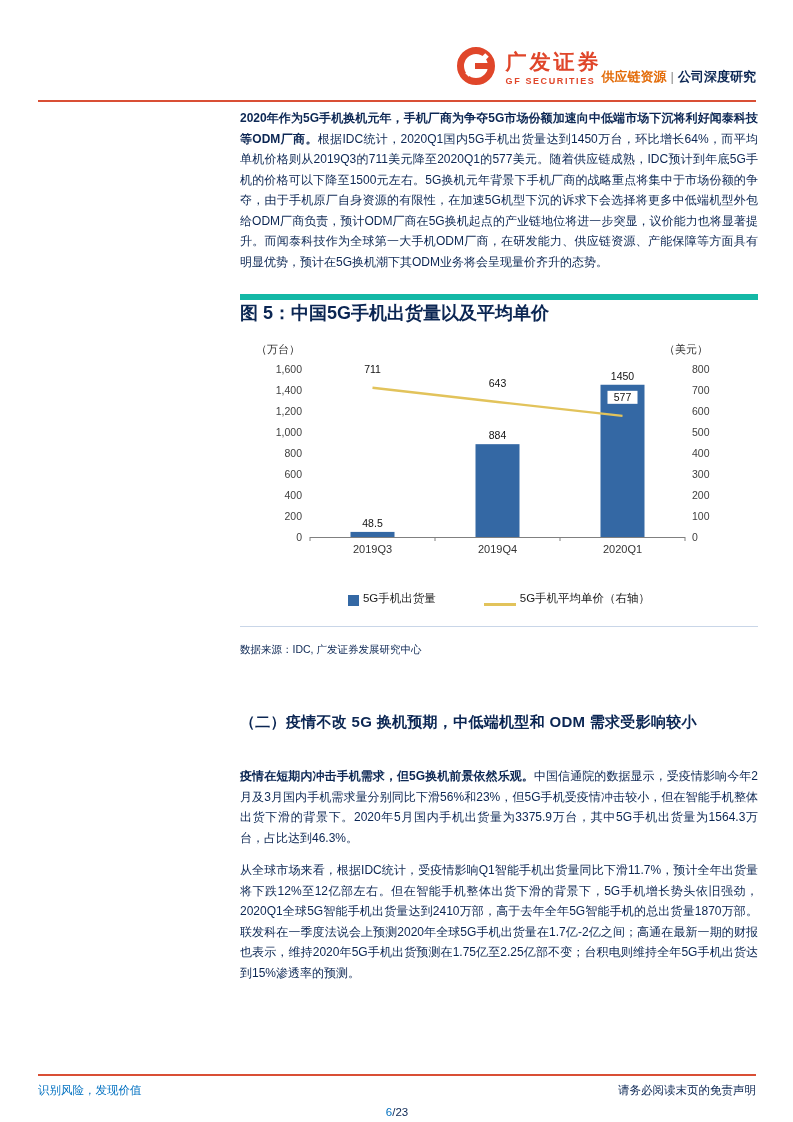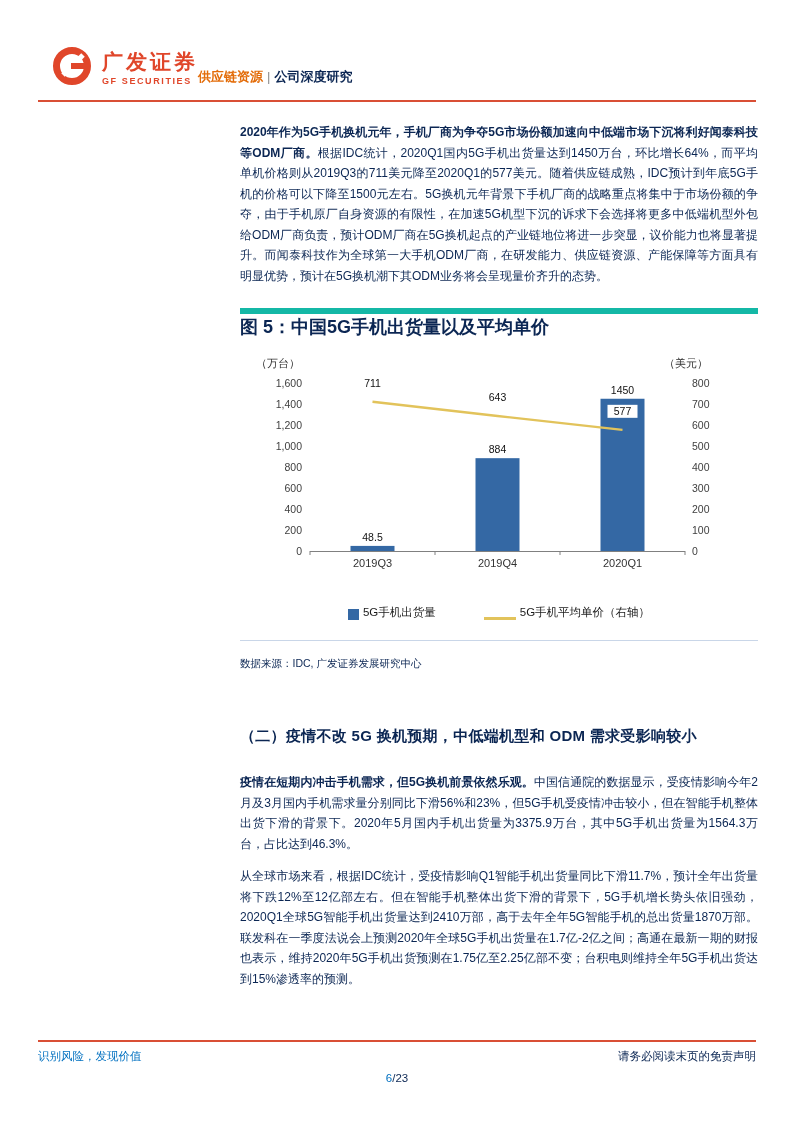--- a/index.html
+++ b/index.html
@@ -4,53 +4,53 @@
 <style>
   * { margin:0; padding:0; box-sizing:border-box; }
   html,body { background:#ffffff; }
   .page {
     position:relative; width:793px; height:1122px; margin:0 auto;
     background:#fff; overflow:hidden;
     font-family:"Liberation Sans","DejaVu Sans",sans-serif;
     color:#0B2653;
   }
   
-  .header { position:absolute; left:50px; right:37px; top:44px;
-    display:flex; justify-content:flex-start; align-items:flex-end; }
+  .header { position:absolute; left:28px; right:37px; top:44px;
+    display:flex; justify-content:flex-end; align-items:flex-end; }
   .logo { display:flex; align-items:center; gap:8px; }
   .logo-texts { display:flex; flex-direction:column; }
   .logo-cn { font-size:21px; font-weight:bold; color:#E0462A; letter-spacing:3px; line-height:1.1; }
   .logo-en { font-size:9px; color:#E0462A; letter-spacing:1.6px; margin-top:3px; font-weight:bold; }
   .header-right { font-size:13px; padding-bottom:6px; }
   .hr-company { color:#E36C09; font-weight:bold; }
   .hr-sep { color:#8a8a8a; margin:0 4px; font-weight:normal; }
   .hr-type { color:#0B2653; font-weight:bold; }
   .header-rule { position:absolute; left:38px; right:37px; top:100px;
     border-top:2px solid #D94F35; }
   
-  .content { position:absolute; left:240px; top:122px; width:518px; }
+  .content { position:absolute; left:240px; top:108px; width:518px; }
   .para { font-size:12px; line-height:20.5px; text-align:justify; color:#0B2653; margin-bottom:12px; }
   .para b { font-weight:bold; }
   
   .figure { margin-top:22px; }
   .fig-title { font-size:18px; font-weight:bold; color:#0B2653;
     border-top:6px solid #14b8a6; padding-top:1px; }
   .chart-wrap { margin-top:4px; }
   .legend { display:flex; justify-content:center; align-items:center; gap:48px;
     font-size:11.5px; color:#1a1a1a; margin-top:26px; }
   .legend-item { display:inline-flex; align-items:flex-end; gap:4px; }
   .legend-swatch { width:11px; height:11px; display:inline-block; }
   .legend-line { width:32px; height:3px; display:inline-block; }
   .fig-source { font-size:10.5px; color:#0B2653; margin-top:20px;
     border-top:1px solid #c9d6e8; padding-top:16px; }
   
   .section-heading { font-size:15px; font-weight:bold; color:#0B2653;
-    margin-top:56px; margin-bottom:26px; letter-spacing:0.3px; }
+    margin-top:56px; margin-bottom:34px; letter-spacing:0.3px; }
   
-  .footer { position:absolute; left:38px; right:37px; top:1040px; }
+  .footer { position:absolute; left:38px; right:37px; top:1074px; }
   .footer-rule { border-top:2px solid #D94F35; }
   .footer-row { display:flex; justify-content:space-between; margin-top:7px; font-size:11.5px; }
   .footer-left { color:#0070C0; }
   .footer-right { color:#0B2653; }
   .footer-page { text-align:center; font-size:11.5px; margin-top:8px; color:#0B2653; }
   .footer-page .cur { color:#0070C0; }
   svg text { font-family:"Liberation Sans","DejaVu Sans",sans-serif; }
 </style>
 </head>
 <body>

